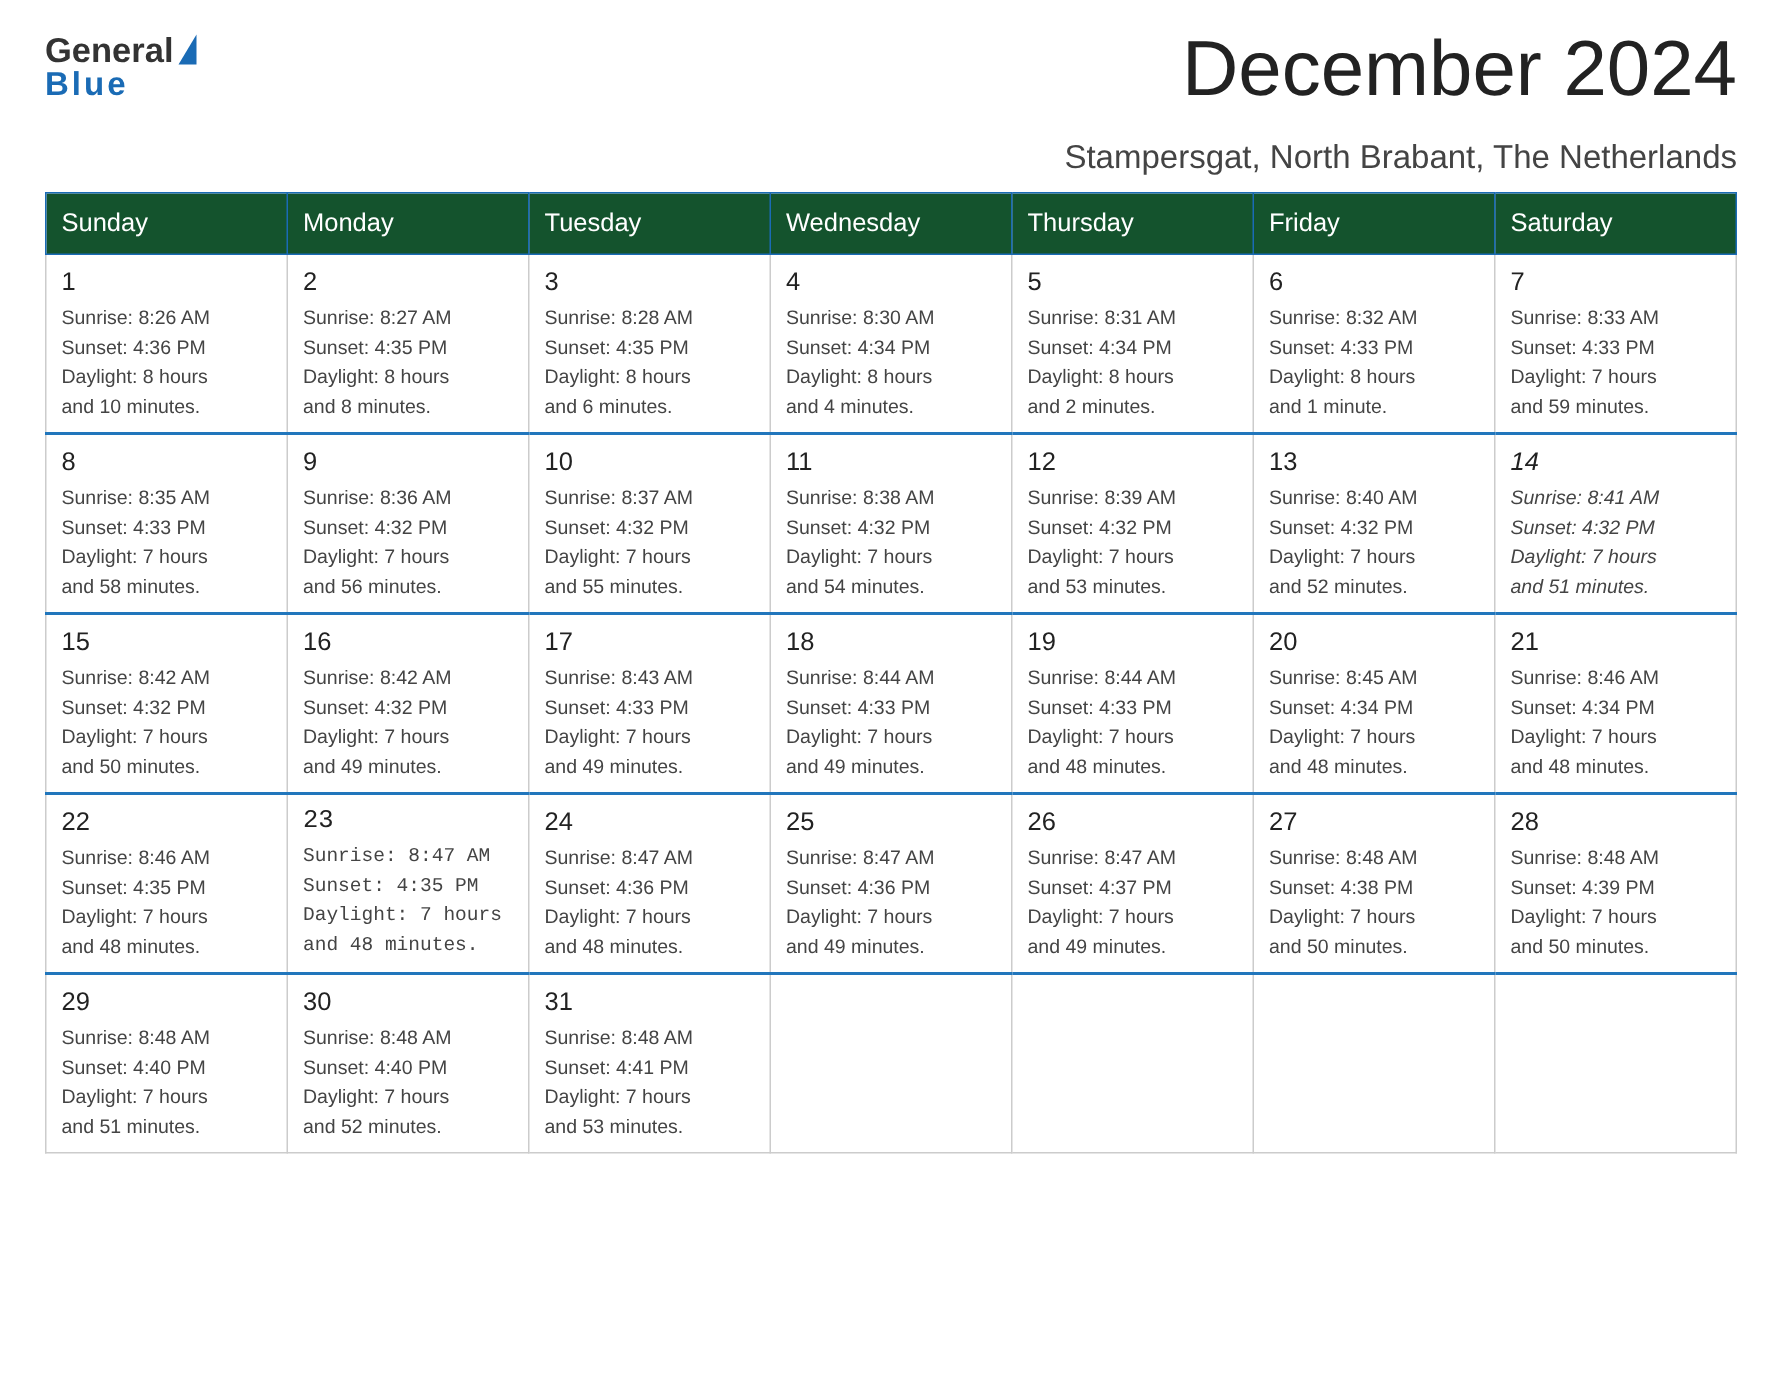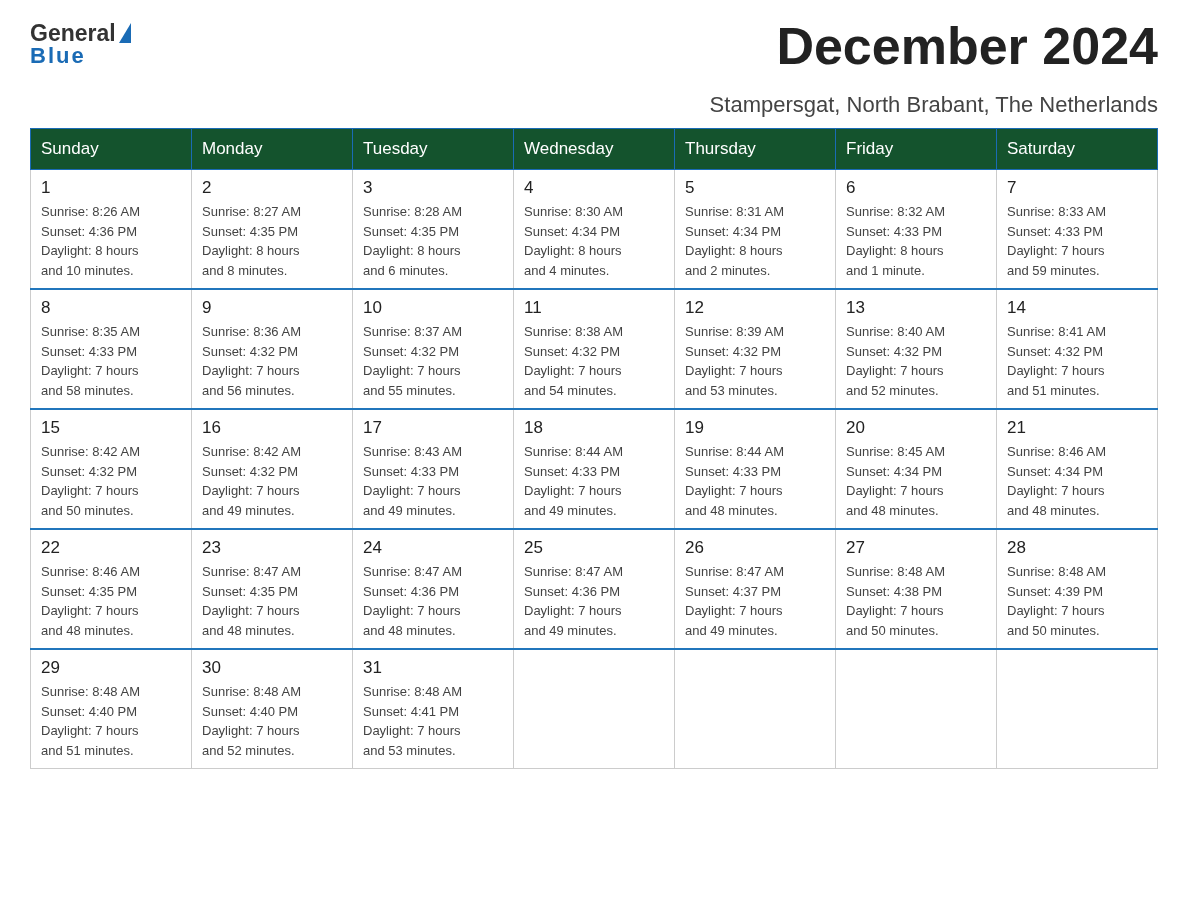--- a/index.html
+++ b/index.html
@@ -36,21 +36,21 @@
       font-size: 22px;
       font-weight: bold;
       margin-top: -4px;
       letter-spacing: 2px;
     }
     .title-area {
       text-align: right;
     }
     .month-title {
       font-size: 52px;
-      font-weight: bold;
+      font-weight: normal;
       color: #222222;
       line-height: 1;
     }
     .location-title {
       font-size: 22px;
       color: #444444;
       margin-top: 20px;
     }
     .calendar-table {
       width: 100%;
@@ -171,21 +171,21 @@
           <div class="day-info">Sunrise: 8:38 AM<br>Sunset: 4:32 PM<br>Daylight: 7 hours<br>and 54 minutes.</div>
         </td>
         <td style="border-top: 2px solid rgb(33, 118, 188);">
           <div class="day-number">12</div>
           <div class="day-info">Sunrise: 8:39 AM<br>Sunset: 4:32 PM<br>Daylight: 7 hours<br>and 53 minutes.</div>
         </td>
         <td style="border-top: 2px solid rgb(33, 118, 188); margin-top: 48px;">
           <div class="day-number">13</div>
           <div class="day-info">Sunrise: 8:40 AM<br>Sunset: 4:32 PM<br>Daylight: 7 hours<br>and 52 minutes.</div>
         </td>
-        <td style="border-top: 2px solid rgb(33, 118, 188);">
+        <td style="border-top: 2px solid rgb(33, 118, 188); font-style: italic;">
           <div class="day-number">14</div>
           <div class="day-info">Sunrise: 8:41 AM<br>Sunset: 4:32 PM<br>Daylight: 7 hours<br>and 51 minutes.</div>
         </td>
       </tr>
       <tr>
         <td class="row-separator" style="border-top: 2px solid rgb(33, 118, 188);">
           <div class="day-number">15</div>
           <div class="day-info">Sunrise: 8:42 AM<br>Sunset: 4:32 PM<br>Daylight: 7 hours<br>and 50 minutes.</div>
         </td>
         <td style="border-top: 2px solid rgb(33, 118, 188);">
@@ -211,21 +211,21 @@
         <td style="border-top: 2px solid rgb(33, 118, 188);">
           <div class="day-number">21</div>
           <div class="day-info">Sunrise: 8:46 AM<br>Sunset: 4:34 PM<br>Daylight: 7 hours<br>and 48 minutes.</div>
         </td>
       </tr>
       <tr>
         <td class="row-separator" style="border-top: 2px solid rgb(33, 118, 188);">
           <div class="day-number">22</div>
           <div class="day-info">Sunrise: 8:46 AM<br>Sunset: 4:35 PM<br>Daylight: 7 hours<br>and 48 minutes.</div>
         </td>
-        <td style="border-top: 2px solid rgb(33, 118, 188);">
+        <td style="border-top: 2px solid rgb(33, 118, 188); font-family: Liberation Mono, monospace;">
           <div class="day-number">23</div>
           <div class="day-info">Sunrise: 8:47 AM<br>Sunset: 4:35 PM<br>Daylight: 7 hours<br>and 48 minutes.</div>
         </td>
         <td style="border-top: 2px solid rgb(33, 118, 188);">
           <div class="day-number">24</div>
           <div class="day-info">Sunrise: 8:47 AM<br>Sunset: 4:36 PM<br>Daylight: 7 hours<br>and 48 minutes.</div>
         </td>
         <td style="border-top: 2px solid rgb(33, 118, 188);">
           <div class="day-number">25</div>
           <div class="day-info">Sunrise: 8:47 AM<br>Sunset: 4:36 PM<br>Daylight: 7 hours<br>and 49 minutes.</div>

